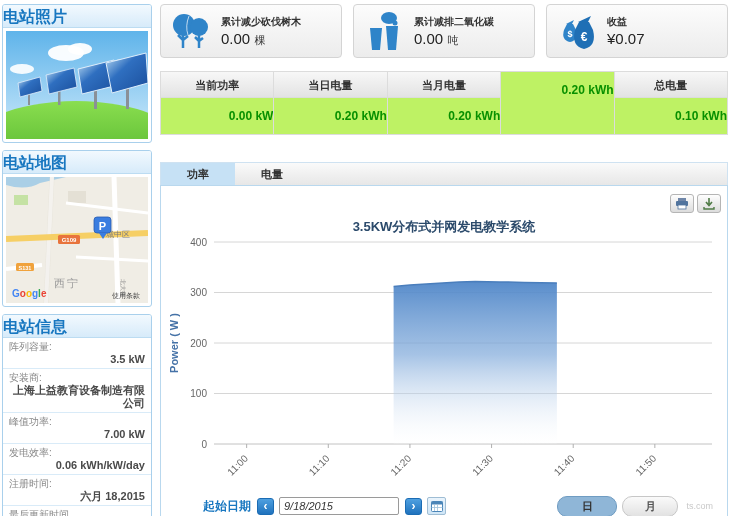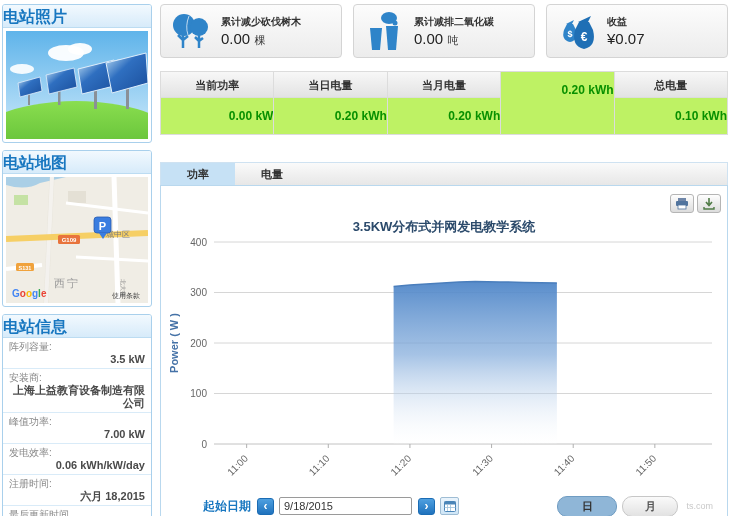--- a/index.html
+++ b/index.html
@@ -56,22 +56,22 @@
   .mini-btn { width:24px; height:19px; border:1px solid #b5b5b5; border-radius:3px;
               background:linear-gradient(#fefefe,#dcdcdc); display:flex; align-items:center; justify-content:center; cursor:pointer; }
 
   .chart-svg { position:absolute; left:3px; top:42px; }
 
   .ctrl { position:absolute; left:0; right:0; bottom:7px; height:24px; display:flex; align-items:center; padding:0 14px; }
   .ctrl .dlabel { font-size:12px; font-weight:bold; color:#1877c0; margin-left:28px; }
   .nav-btn { width:17px; height:17px; margin-left:6px; border:1px solid #1b6cb4; border-radius:3px;
              background:linear-gradient(#4fa0e0,#1f72bd); color:#fff; font-size:12px; font-weight:bold;
              text-align:center; line-height:15px; cursor:pointer; }
-  .date-in { width:133px; height:18px; margin-left:5px; border:1px solid #9a9a9a; border-radius:2px;
-             font-size:11px; padding:0 4px; color:#333; font-family:"Liberation Sans",sans-serif; }
+  .date-in { width:120px; height:18px; margin-left:5px; border:1px solid #9a9a9a; border-radius:2px;
+             font-size:11px; padding:0 4px; color:#333; font-family:"Liberation Sans",sans-serif;font-style:italic; }
   .cal-btn { width:19px; height:18px; margin-left:5px; border:1px solid #9fbdd4; border-radius:2px;
              background:linear-gradient(#eaf4fc,#cfe6f7); display:flex; align-items:center; justify-content:center; cursor:pointer; }
   .spacer { flex:1; }
   .view-btn { height:21px; line-height:19px; text-align:center; font-size:11px; font-weight:bold; color:#333;
               border-radius:10px; cursor:pointer; }
   .view-btn.day { width:60px; background:#8fb6d7; border:1px solid #6f9cc2; }
   .view-btn.month { width:56px; margin-left:5px; background:linear-gradient(#fafafa,#e2e2e2); border:1px solid #c7c7c7; color:#555; }
   .wm { font-size:9px; color:#c9c9c9; margin-left:8px; }
 </style>
 </head>

